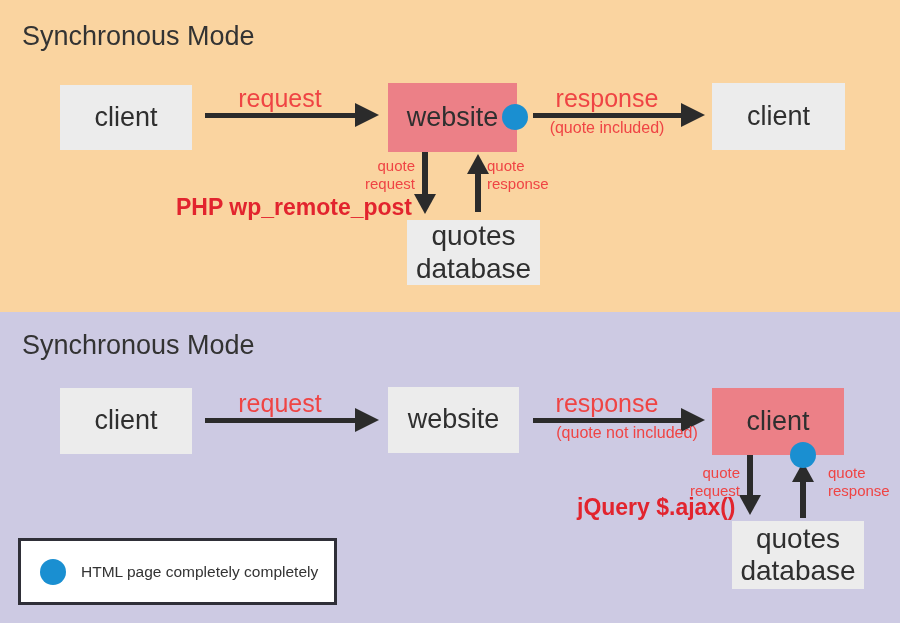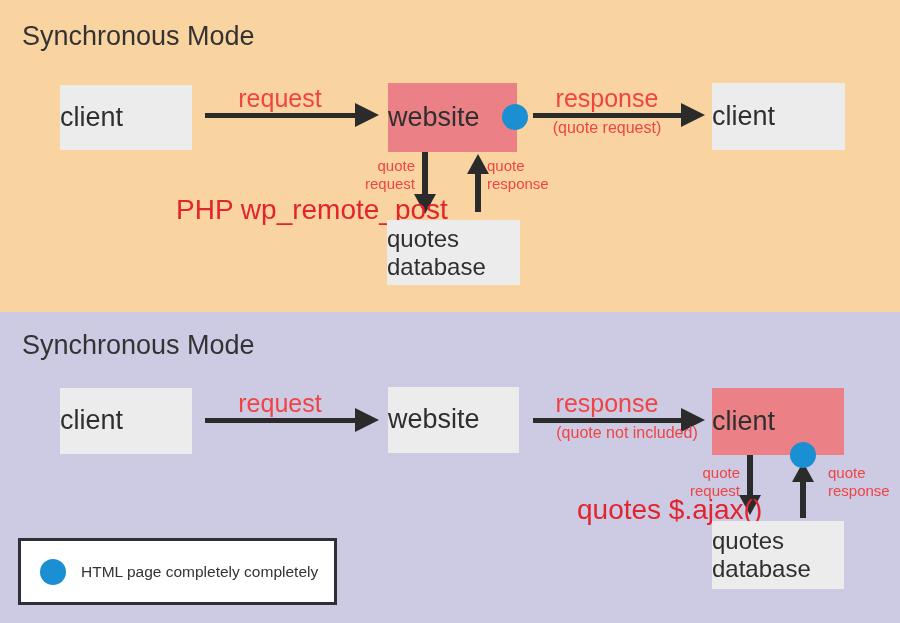--- a/index.html
+++ b/index.html
@@ -3,43 +3,43 @@
 <meta charset="utf-8">
 <style>
   html,body{margin:0;padding:0;}
   body{font-family:"Liberation Sans","DejaVu Sans",sans-serif;background:#fff;}
   .stage{position:relative;width:900px;height:623px;overflow:hidden;
          color:var(--text,#333);}
   .bg{position:absolute;left:0;width:900px;}
   .bg.sync{top:0;height:312px;background:var(--sync-bg,#FAD4A0);}
   .bg.async{top:312px;height:311px;background:var(--async-bg,#CDCAE3);}
   .title{position:absolute;font-size:27px;color:#333;}
-  .box{position:absolute;display:flex;flex-direction:column;align-items:flex-start;
+  .box{position:absolute;display:flex;flex-direction:column;align-items:center;
        justify-content:center;font-size:27px;color:#2f2f2f;line-height:1.15;}
   .box.gray{background:var(--box-gray,#ECECEC);}
   .box.pink{background:var(--box-pink,#EC8087);}
   .lbl{position:absolute;color:#ef4444;}
   .arrow-label{font-size:25px;text-align:center;}
   .note{font-size:16px;text-align:center;white-space:nowrap;}
   .small{font-size:15px;line-height:18px;}
   .shaft-h{position:absolute;height:5px;background:var(--arrow,#2B2B2B);}
   .head-right{position:absolute;width:0;height:0;
       border-top:12px solid transparent;border-bottom:12px solid transparent;
       border-left:24px solid var(--arrow,#2B2B2B);}
   .shaft-v{position:absolute;width:6px;background:var(--arrow,#2B2B2B);}
   .head-down{position:absolute;width:0;height:0;
       border-left:11px solid transparent;border-right:11px solid transparent;
       border-top:20px solid var(--arrow,#2B2B2B);}
   .head-up{position:absolute;width:0;height:0;
       border-left:11px solid transparent;border-right:11px solid transparent;
       border-bottom:20px solid var(--arrow,#2B2B2B);}
   .dot{position:absolute;width:26px;height:26px;border-radius:50%;
       background:var(--accent-blue,#1A8FD1);z-index:5;}
-  .code{position:absolute;font-size:28px;color:var(--code-red,#E2242E);white-space:nowrap;}
-  .db{font-size:24px;}
+  .code{position:absolute;font-size:23px;color:var(--code-red,#E2242E);white-space:nowrap;font-weight:bold;}
+  .db{font-size:28px;margin-left:20px;}
   .legend{position:absolute;left:18px;top:538px;width:313px;height:61px;
       background:#fff;border:3px solid var(--legend-border,#2F2F38);}
   .legend .dot{left:19px;top:18px;}
   .legend-text{position:absolute;left:60px;top:0;height:100%;display:flex;
       align-items:center;font-size:15.5px;color:#333;}
 </style>
 </head>
 <body>
 
 <div class="stage">
@@ -62,21 +62,21 @@
 
     <div class="box pink" style="left:388px;top:83px;width:129px;height:69px">
       <span>website</span>
     </div>
     <div class="dot" style="left:502px;top:104px"></div>
 
     <div>
       <div class="lbl arrow-label" style="left:533px;top:84px;width:148px">response</div>
       <div class="shaft-h" style="left:533px;top:113px;width:148px"></div>
       <div class="head-right" style="left:681px;top:103px"></div>
-      <div class="lbl note" style="left:513px;top:119px;width:188px">(quote request)</div>
+      <div class="lbl note" style="left:513px;top:119px;width:188px">(quote included)</div>
     </div>
 
     <div class="box gray" style="left:712px;top:83px;width:133px;height:67px">
       <span>client</span>
     </div>
 
     <div>
       <div class="shaft-v" style="left:422px;top:152px;height:42px"></div>
       <div class="head-down" style="left:414px;top:194px"></div>
     </div>
@@ -142,21 +142,21 @@
 
     <div class="lbl small" style="left:650px;top:464px;width:90px;text-align:right">
       <div>quote</div>
       <div>request</div>
     </div>
     <div class="lbl small" style="left:828px;top:464px;width:70px;text-align:left">
       <div>quote</div>
       <div>response</div>
     </div>
 
-    <div class="code" style="left:577px;top:494px">quotes $.ajax()</div>
+    <div class="code" style="left:577px;top:494px">jQuery $.ajax()</div>
 
     <div class="box gray db" style="left:712px;top:521px;width:132px;height:68px">
       <div>quotes</div>
       <div>database</div>
     </div>
   </div>
 
   <div class="legend">
     <div class="dot"></div>
     <div class="legend-text">HTML page completely completely</div>

